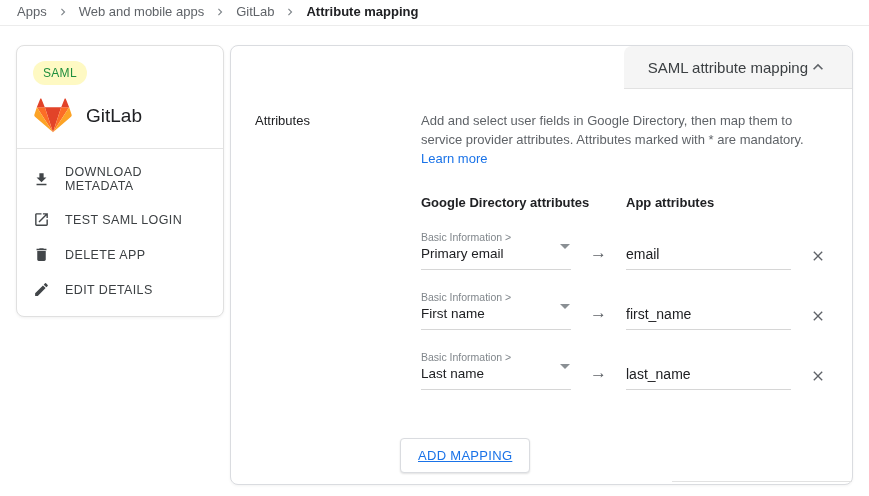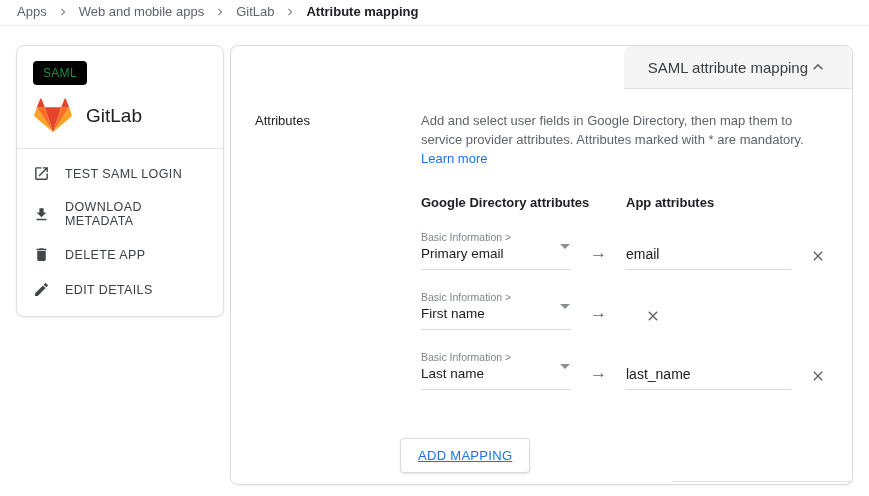--- a/index.html
+++ b/index.html
@@ -24,22 +24,22 @@
   .content { display:flex; align-items:flex-start; padding:19px 16px 0 16px; }
 
   
   .app-card {
     width:208px; flex:0 0 208px; background:#fff;
     border:1px solid #e0e0e0; border-radius:8px;
     box-shadow:0 1px 3px rgba(0,0,0,0.06);
     padding:15px 16px 9px;
   }
   .saml-badge {
-    display:inline-block; background:#000000; color:#1e8e3e;
-    font-size:12px; letter-spacing:0.3px; padding:5px 10px; border-radius:4px;
+    display:inline-block; background:#fef9c3; color:#1e8e3e;
+    font-size:12px; letter-spacing:0.3px; padding:5px 10px; border-radius:12px;
   }
   .app-identity { display:flex; align-items:center; gap:13px; margin-top:12px; }
   .gitlab-logo svg { width:40px; height:37px; display:block; }
   .app-name { font-size:19px; color:#202124; }
   .card-divider { border:none; border-top:1px solid #e4e4e4; margin:14px -16px 7px; }
   .menu-item {
     display:flex; align-items:center; gap:15px; padding:9px 0;
     font-size:12.5px; font-weight:500; letter-spacing:0.4px; color:#3c4043; cursor:pointer;
   }
   .menu-icon svg { width:17px; height:17px; fill:#424649; display:block; }
@@ -149,33 +149,33 @@
         </svg>
       </span>
       <span class="app-name">GitLab</span>
     </div>
 
     <hr class="card-divider">
 
     <div class="menu-item">
       <span class="menu-icon">
         <svg viewBox="0 0 24 24">
+            <path d="M19 9h-4V3H9v6H5l7 7 7-7zM5 18v2h14v-2H5z"></path>
+          </svg>
+      </span>
+      <span>DOWNLOAD METADATA</span>
+    </div>
+
+    <div class="menu-item">
+      <span class="menu-icon">
+        <svg viewBox="0 0 24 24">
             <path d="M19 19H5V5h7V3H5c-1.11 0-2 .9-2 2v14c0 1.1.89 2 2 2h14c1.1 0 2-.9 2-2v-7h-2v7zM14 3v2h3.59l-9.83 9.83 1.41 1.41L19 6.41V10h2V3h-7z"></path>
           </svg>
       </span>
       <span>TEST SAML LOGIN</span>
-    </div>
-
-    <div class="menu-item">
-      <span class="menu-icon">
-        <svg viewBox="0 0 24 24">
-            <path d="M19 9h-4V3H9v6H5l7 7 7-7zM5 18v2h14v-2H5z"></path>
-          </svg>
-      </span>
-      <span>DOWNLOAD METADATA</span>
     </div>
 
     <div class="menu-item">
       <span class="menu-icon">
         <svg viewBox="0 0 24 24">
             <path d="M6 19c0 1.1.9 2 2 2h8c1.1 0 2-.9 2-2V7H6v12zM19 4h-3.5l-1-1h-5l-1 1H5v2h14V4z"></path>
           </svg>
       </span>
       <span>DELETE APP</span>
     </div>
@@ -231,20 +231,21 @@
         </div>
 
         
         <div class="mapping-row">
           <div class="gd-select">
             <div class="gd-category">Basic Information &gt;</div>
             <div class="gd-value">First name</div>
             <span class="dropdown-arrow"></span>
           </div>
           <div class="row-arrow">→</div>
+          <input class="app-input" type="text" value="first_name" style="">
           <span class="remove-btn">
             <svg viewBox="0 0 24 24">
                 <path d="M19 6.41 17.59 5 12 10.59 6.41 5 5 6.41 10.59 12 5 17.59 6.41 19 12 13.41 17.59 19 19 17.59 13.41 12z"></path>
               </svg>
           </span>
         </div>
 
         
         <div class="mapping-row">
           <div class="gd-select">

